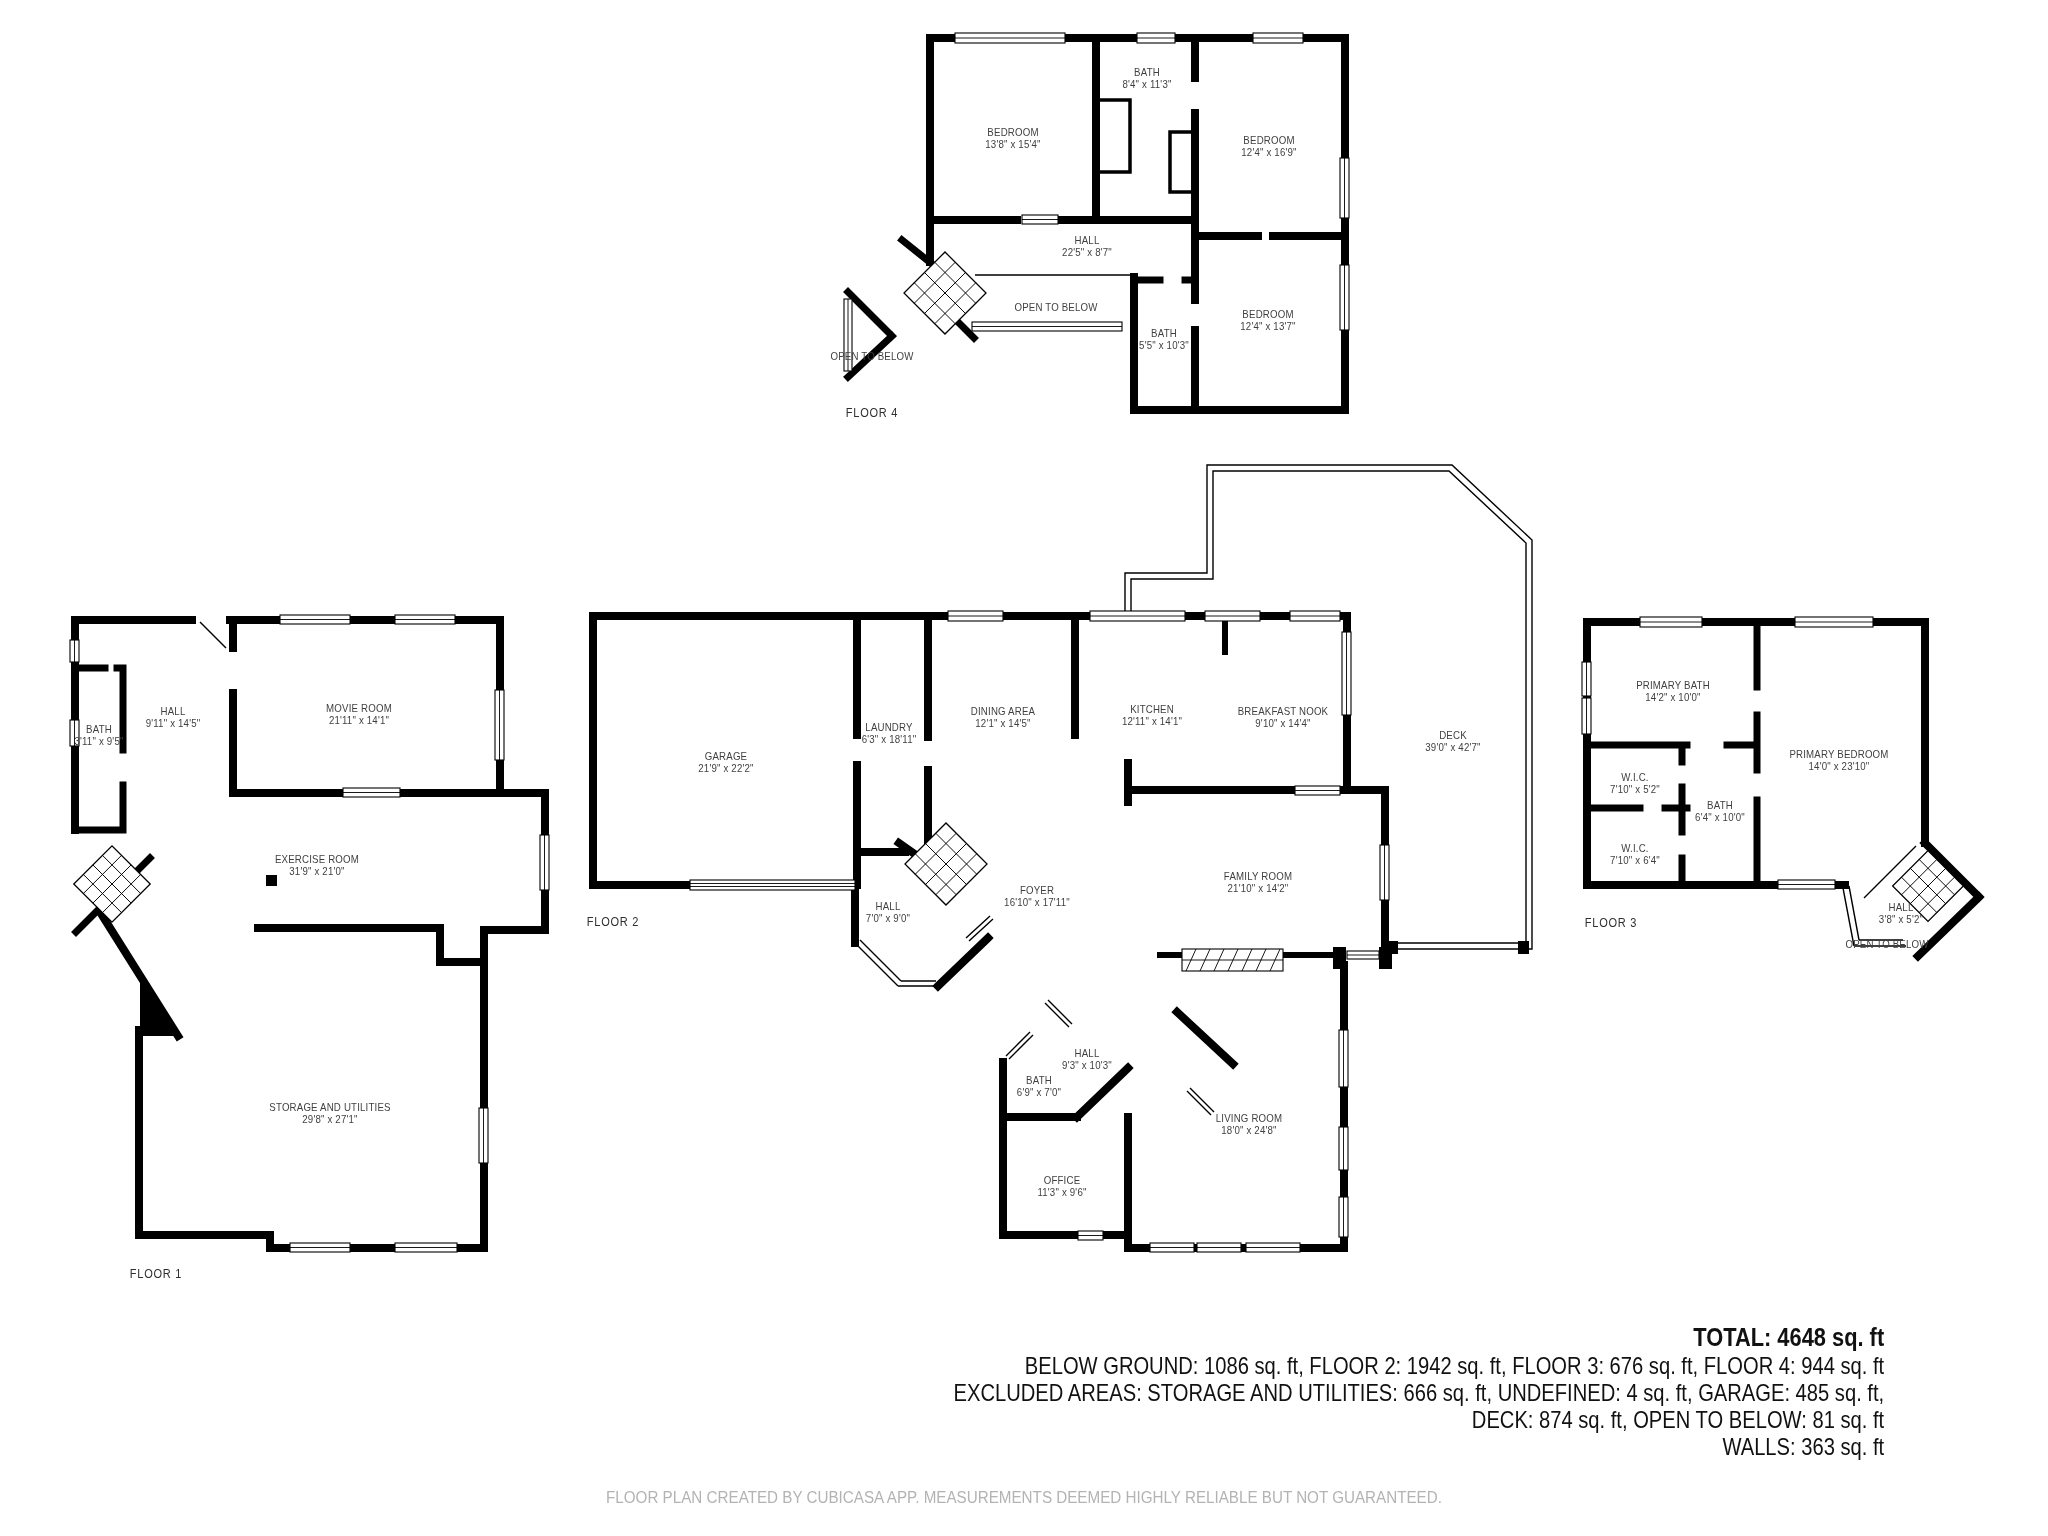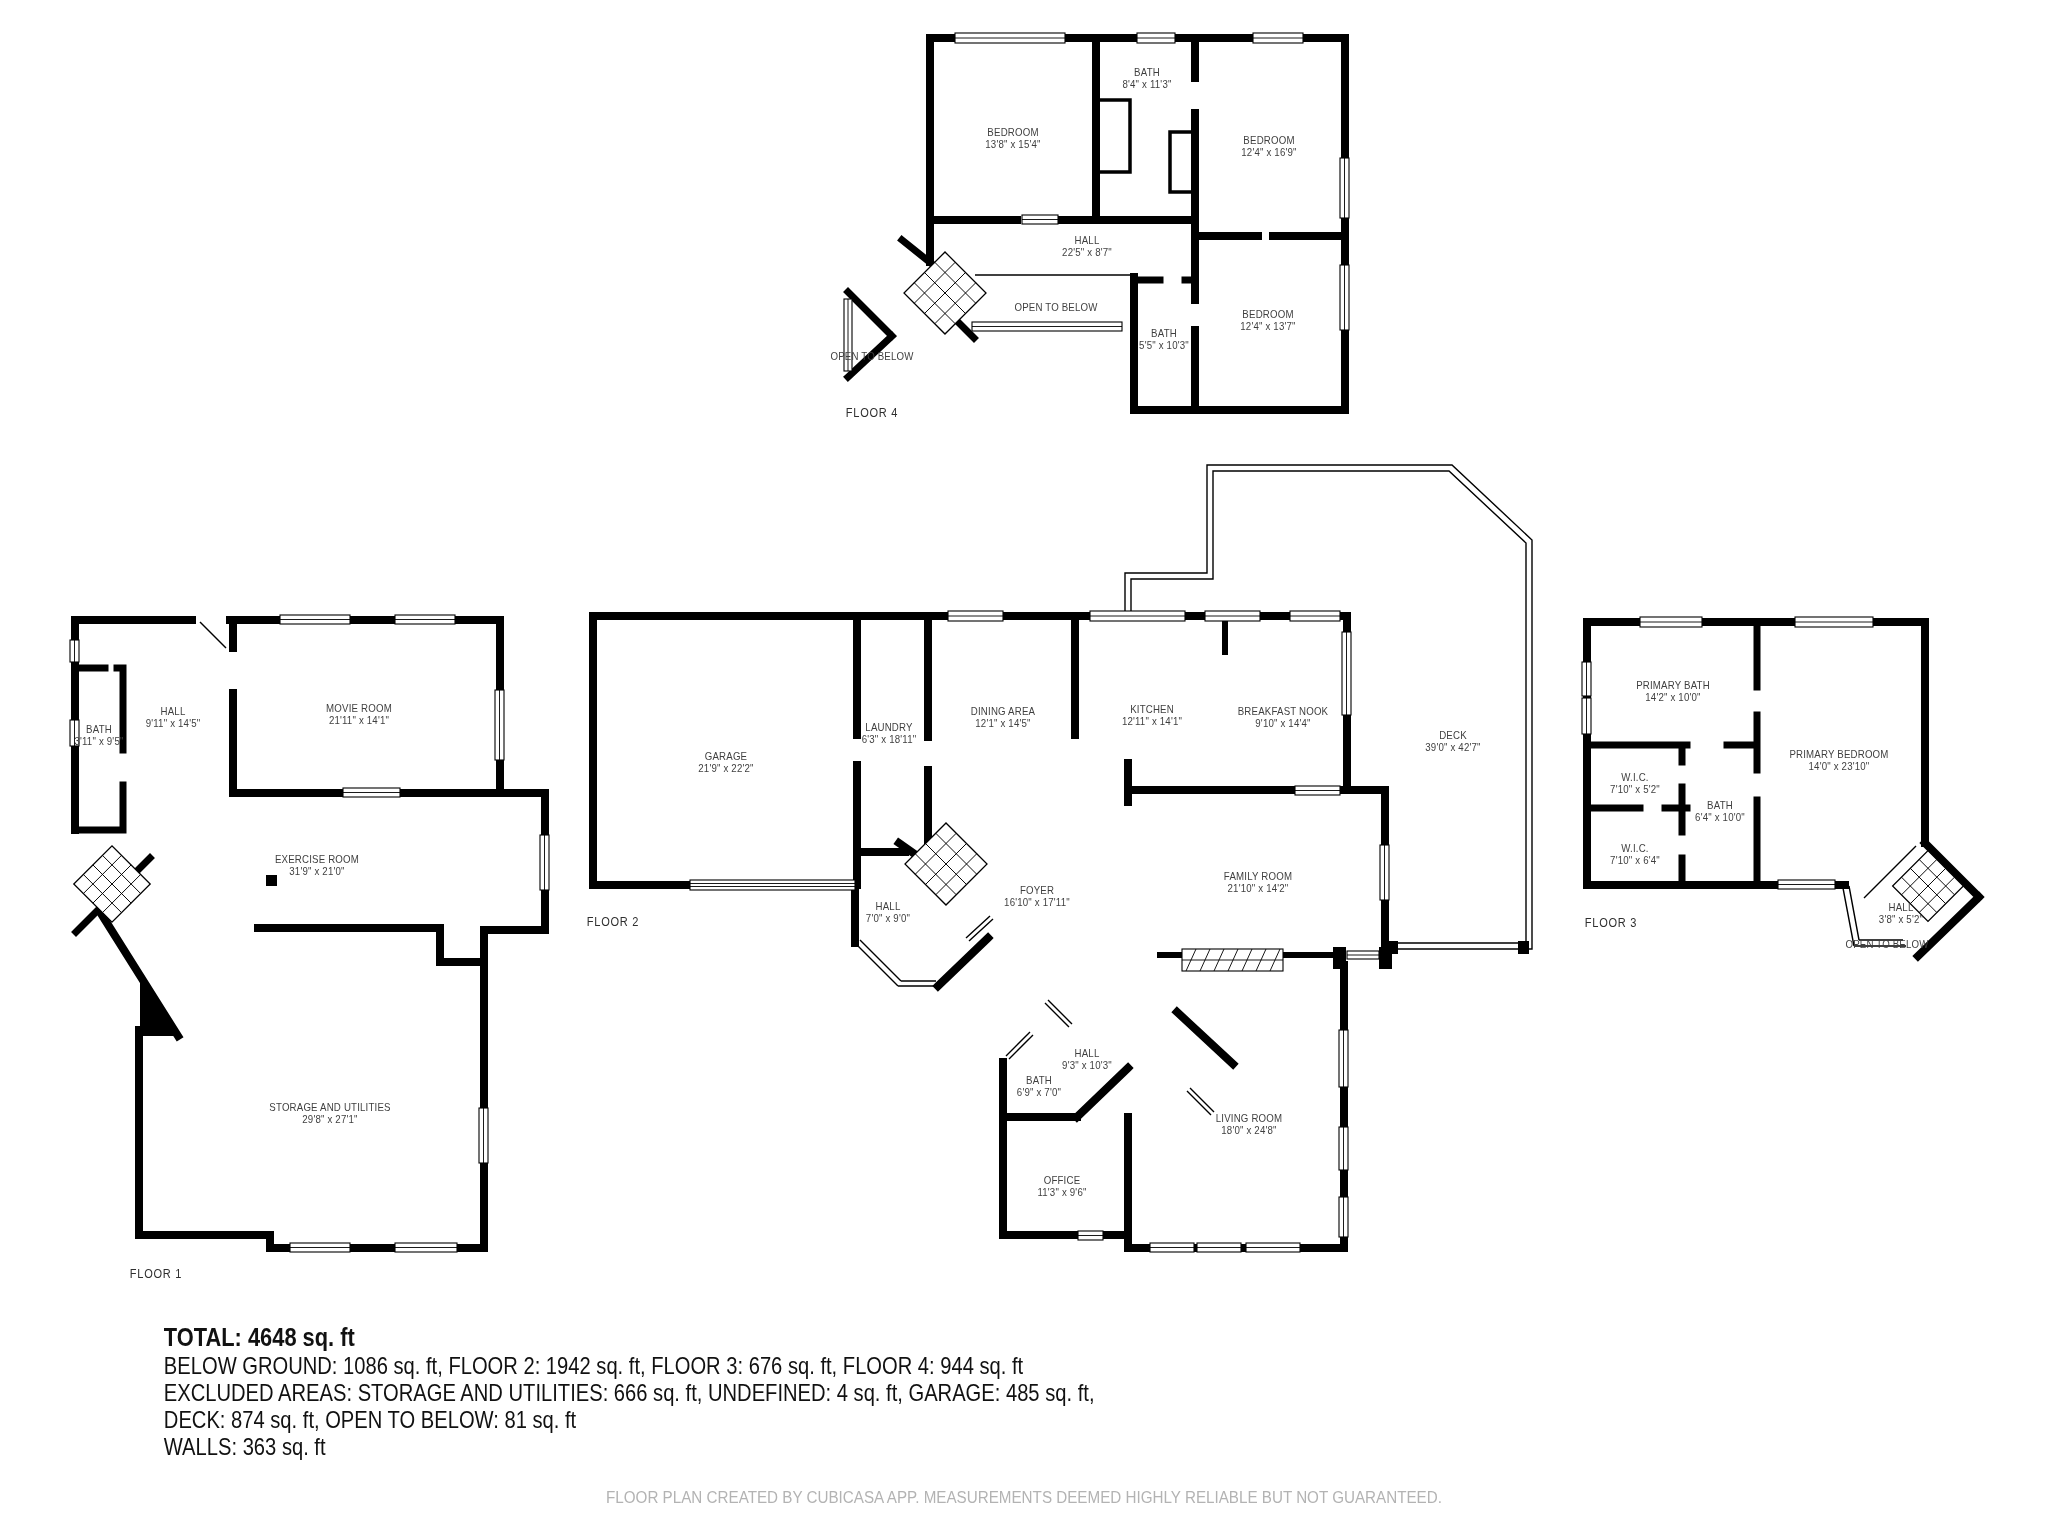--- a/index.html
+++ b/index.html
@@ -14,21 +14,21 @@
   .win line{stroke:#000;stroke-width:0.9}
   .stairs rect{fill:#fff;stroke:#000;stroke-width:1.3}
   .stairs line{stroke:#000;stroke-width:0.9}
   .hatch rect{fill:#fff;stroke:#000;stroke-width:1.1}
   .hatch line{stroke:#000;stroke-width:0.9}
   .blk{fill:#000;stroke:none}
   .rl{position:absolute;transform:translate(-50%,-50%) scaleX(0.88);text-align:center;
       font-size:11px;line-height:11.5px;color:#3f3f3f;white-space:nowrap;letter-spacing:.2px}
   .fc{position:absolute;transform:translate(-50%,-50%) scaleX(0.92);font-size:12px;
       color:#2f2f2f;letter-spacing:.8px;white-space:nowrap}
-  .summary{position:absolute;left:0;top:1322px;width:2048px;text-align:left;color:#111;}
+  .summary{position:absolute;left:0;top:1322px;width:2048px;text-align:right;color:#111;}
   .s-total{font-size:26px;font-weight:bold;line-height:30px;transform:scaleX(0.84)}
   .s-line{font-size:24px;line-height:27px;transform:scaleX(0.84)}
   .footer{position:absolute;left:0;top:1489px;width:2048px;text-align:center;
           font-size:16px;color:#b3b3b3;transform:scaleX(0.95)}
   .watermark{position:absolute;right:14px;top:1568px;font-size:30px;color:#a9a9a9}
 </style>
 </head>
 <body>
 
 <div id="canvas">

